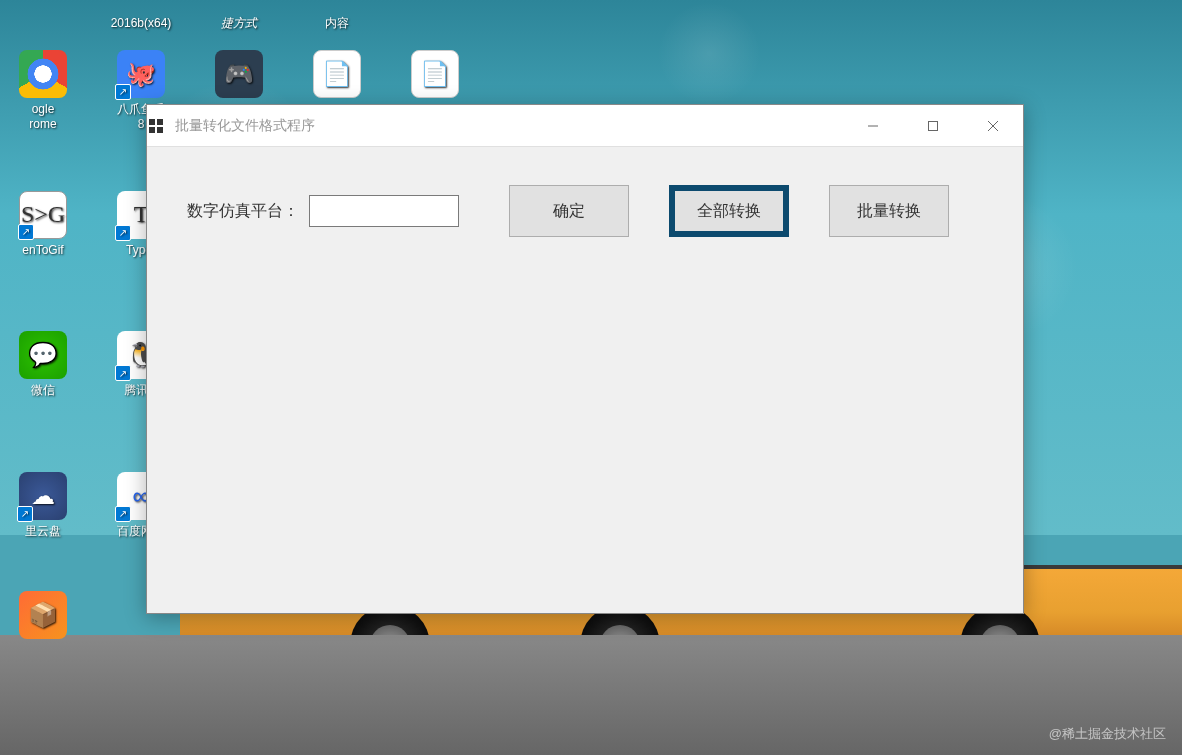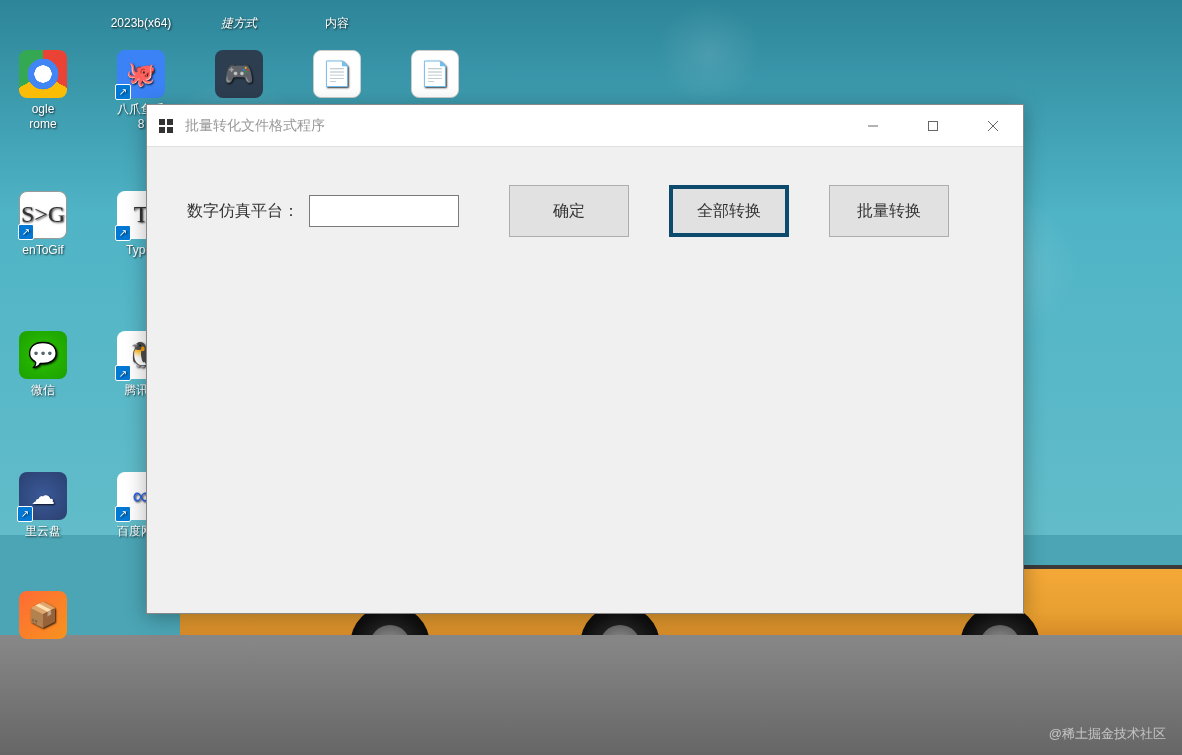--- a/index.html
+++ b/index.html
@@ -136,21 +136,20 @@
       border: 1px solid #888;
       box-shadow: 0 4px 20px rgba(0,0,0,0.3);
       display: flex;
       flex-direction: column;
     }
     .titlebar {
       height: 42px;
       background: #fff;
       display: flex;
       align-items: center;
-      padding-left: 10px;
       border-bottom: 1px solid #e0e0e0;
     }
     .titlebar-icon {
       width: 18px; height: 18px;
       margin-right: 10px;
       display: flex;
       align-items: center;
       justify-content: center;
     }
     .titlebar-icon svg { width: 16px; height: 16px; }
@@ -199,21 +198,21 @@
       min-width: 120px;
       height: 52px;
       background: #e1e1e1;
       border: 1px solid #adadad;
       font-size: 16px;
       color: #333;
       cursor: pointer;
       font-family: inherit;
       margin-right: 40px;
     }
-    .win-button.primary { border: 4px solid #0c4a6e; }
+    .win-button.primary { border: 6px solid #0c4a6e; }
 
     .watermark {
       position: absolute;
       bottom: 12px;
       right: 16px;
       color: rgba(255,255,255,0.6);
       font-size: 13px;
     }
   </style>
 </head>
@@ -235,21 +234,21 @@
 <div class="desktop-icons">
   <div class="icon-col">
 
     <div class="icon-grid" id="row0" style="margin-top: -40px;">
         <div class="desktop-icon">
           <div class="ico ico-blank" style="visibility: hidden;"></div>
           <div style="white-space: pre-line; line-height: 1.3;"></div>
         </div>
         <div class="desktop-icon">
           <div class="ico ico-blank" style="visibility: hidden;"></div>
-          <div style="white-space: pre-line; line-height: 1.3;">2023b(x64)</div>
+          <div style="white-space: pre-line; line-height: 1.3;">2016b(x64)</div>
         </div>
         <div class="desktop-icon">
           <div class="ico ico-blank" style="visibility: hidden;"></div>
           <div style="white-space: pre-line; line-height: 1.3; font-style: italic;">捷方式</div>
         </div>
         <div class="desktop-icon">
           <div class="ico ico-blank" style="visibility: hidden;"></div>
           <div style="white-space: pre-line; line-height: 1.3;">内容</div>
         </div>
         <div class="desktop-icon">

